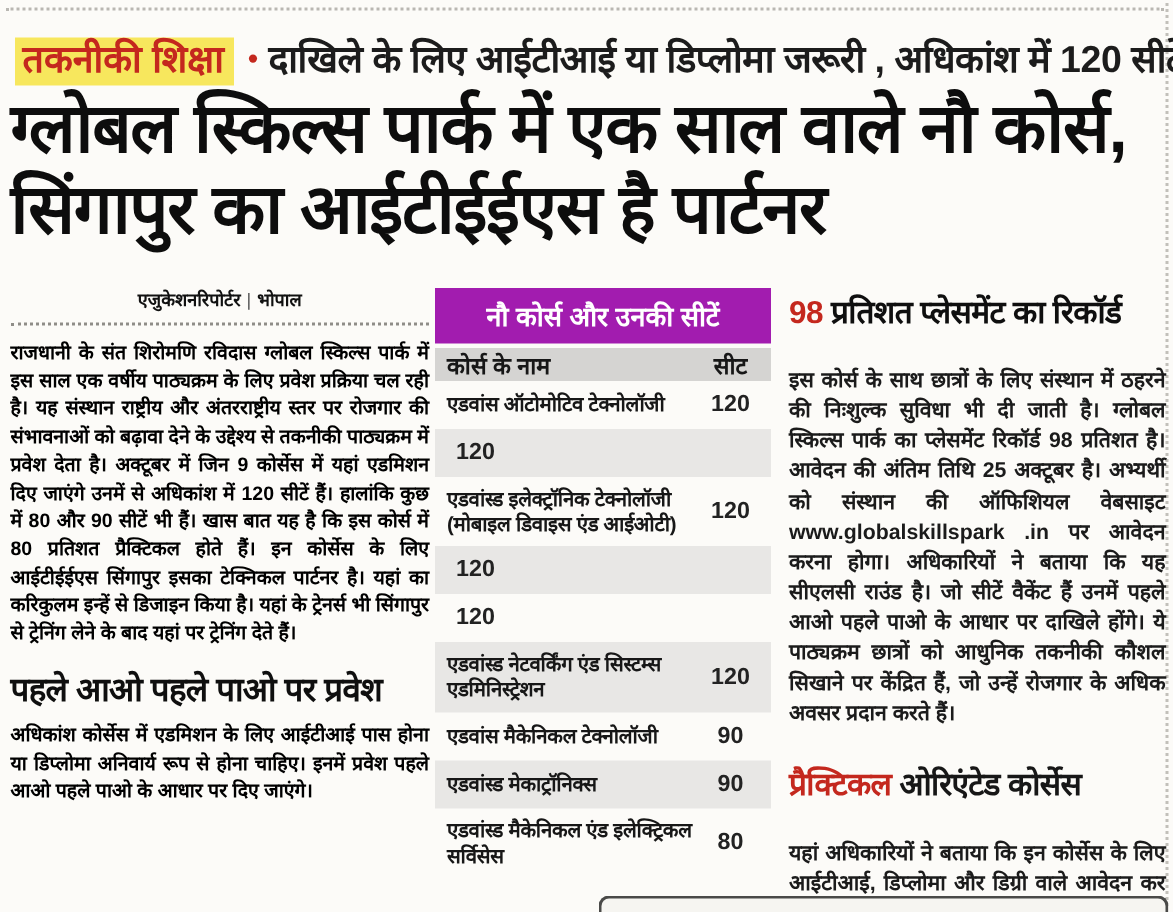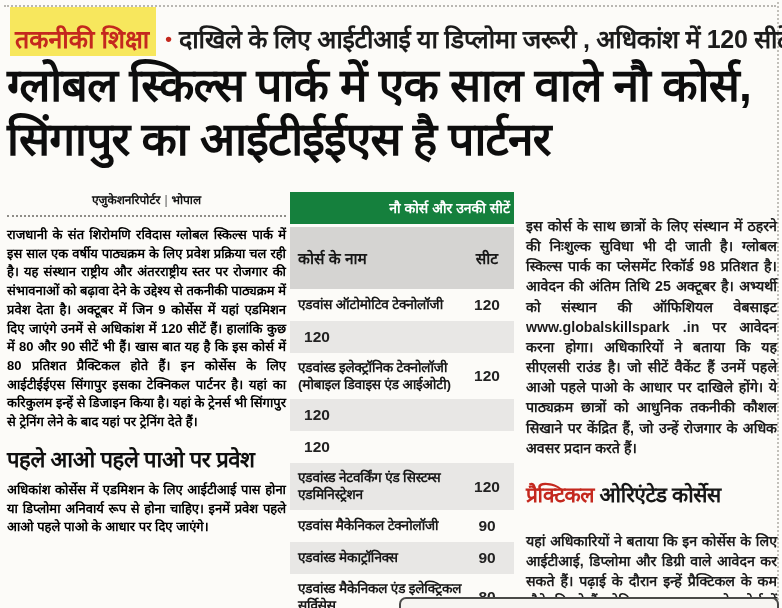--- a/index.html
+++ b/index.html
@@ -8,43 +8,43 @@
   #page {
     position:relative; width:782px; height:608px;
     background:#fcfbf8; overflow:hidden; color:#171717;
   }
   
   .top-dotted { position:absolute; top:5px; left:4px; width:772px; border-top:2px dotted #b9b7b2; }
   .right-dotted { position:absolute; top:2px; right:3px; height:602px; border-left:2px dotted #c2c0ba; }
 
   
   .kicker { position:absolute; left:10px; top:21px; width:760px; font-size:25px; font-weight:bold; white-space:nowrap; }
-  .kicker-tag { background:#f7e75d; color:#c4281e; padding:18px 7px 3px 5px; }
+  .kicker-tag { background:#f7e75d; color:#c4281e; padding:1px 7px 3px 5px; }
   .kicker-bullet { color:#c4281e; font-size:19px; margin:0 7px 0 9px; vertical-align:3px; }
   .kicker-text { color:#1c1c1c; letter-spacing:-0.3px; }
 
   
   .headline {
     position:absolute; left:7px; top:59px; width:770px;
     font-size:46px; line-height:1.17; font-weight:900; color:#0d0d0d;
     letter-spacing:-0.8px;
   }
 
   
   .left-col { position:absolute; left:7px; top:191px; width:279px; }
   .byline { text-align:center; font-size:12px; font-weight:bold; color:#111; padding-bottom:7px; border-bottom:2px dotted #8f8d88; }
   .byline .bar { font-weight:normal; color:#555; margin:0 4px; }
   .body-text { margin-top:9px; font-size:13px; font-weight:600; line-height:1.44; text-align:justify; color:#000000; }
   .left-subhead { margin-top:11px; font-size:22px; font-weight:800; color:#0f0f0f; letter-spacing:-0.4px; }
   .left-col .body-text.second { margin-top:8px; }
 
   
   .seats-table { position:absolute; left:290px; top:192px; width:224px; }
-  .table-title { background:#15803d; color:#ffffff; text-align:right; font-size:14px; font-weight:bold; padding:6px 4px 7px; }
-  .table-header { display:flex; background:#d5d4d2; font-size:15.5px; font-weight:bold; padding:20px 8px; margin-top:3px; }
+  .table-title { background:#a21caf; color:#ffffff; text-align:center; font-size:18px; font-weight:bold; padding:6px 4px 7px; }
+  .table-header { display:flex; background:#d5d4d2; font-size:15.5px; font-weight:bold; padding:0 8px; margin-top:3px; }
   .table-header .h-course { flex:1; }
   .table-header .h-seats { width:38px; text-align:center; }
   .trows .trow { display:flex; align-items:center; padding:6px 8px; font-size:13.6px; font-weight:bold; line-height:1.28; }
   .trows .trow:nth-child(even) { background:#e8e7e5; }
   .trow .course { flex:1; padding-right:5px; letter-spacing:-0.2px; }
   .trow .seats { width:38px; text-align:center; font-size:15.5px; font-weight:bold; color:#222; }
 
   
   .right-col { position:absolute; left:526px; top:193px; width:251px; }
   .right-heading { font-size:21px; font-weight:800; color:#0f0f0f; letter-spacing:-0.4px; }
@@ -119,20 +119,23 @@
         <span class="seats">90</span>
       </div>
       <div class="trow">
         <span class="course">एडवांस्ड मैकेनिकल एंड इलेक्ट्रिकल सर्विसेस</span>
         <span class="seats">80</span>
       </div>
     </div>
   </div>
 
   <div class="right-col">
+    <h2 class="right-heading">
+      <span class="red">98</span><span> प्रतिशत प्लेसमेंट का रिकॉर्ड</span>
+    </h2>
     <p class="right-body">इस कोर्स के साथ छात्रों के लिए संस्थान में ठहरने की निःशुल्क सुविधा भी दी जाती है। ग्लोबल स्किल्स पार्क का प्लेसमेंट रिकॉर्ड 98 प्रतिशत है। आवेदन की अंतिम तिथि 25 अक्टूबर है। अभ्यर्थी को संस्थान की ऑफिशियल वेबसाइट www.globalskillspark .in पर आवेदन करना होगा। अधिकारियों ने बताया कि यह सीएलसी राउंड है। जो सीटें वैकेंट हैं उनमें पहले आओ पहले पाओ के आधार पर दाखिले होंगे। ये पाठ्यक्रम छात्रों को आधुनिक तकनीकी कौशल सिखाने पर केंद्रित हैं, जो उन्हें रोजगार के अधिक अवसर प्रदान करते हैं।</p>
     <h2 class="right-subhead">
       <span class="red">प्रैक्टिकल</span><span> ओरिएंटेड कोर्सेस</span>
     </h2>
     <p class="right-body">यहां अधिकारियों ने बताया कि इन कोर्सेस के लिए आईटीआई, डिप्लोमा और डिग्री वाले आवेदन कर सकते हैं। पढ़ाई के दौरान इन्हें प्रैक्टिकल के कम मौके मिलते हैं। लेकिन इस एक साल के कोर्स में 80 फीसदी प्रैक्टिकल रहेंगे।</p>
   </div>
 
   <div class="next-article-box"></div>
 
 </div>

